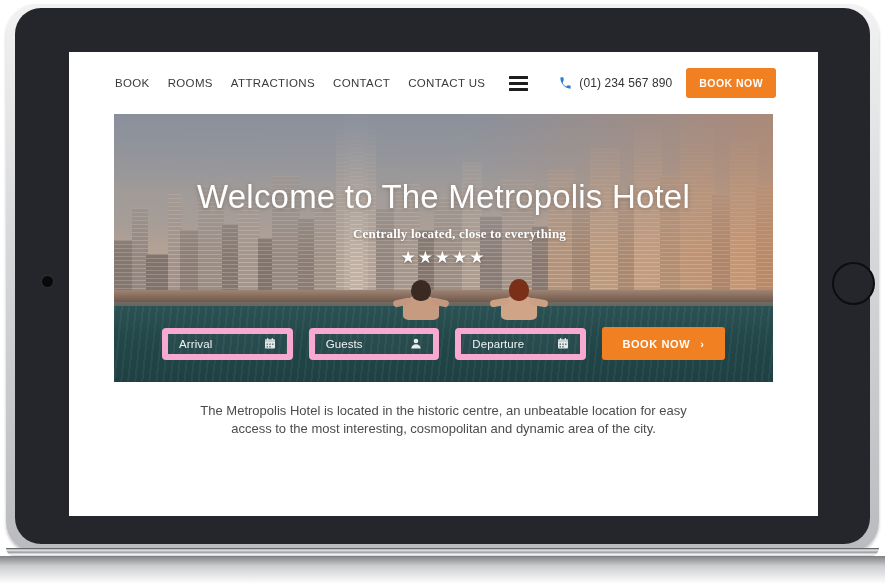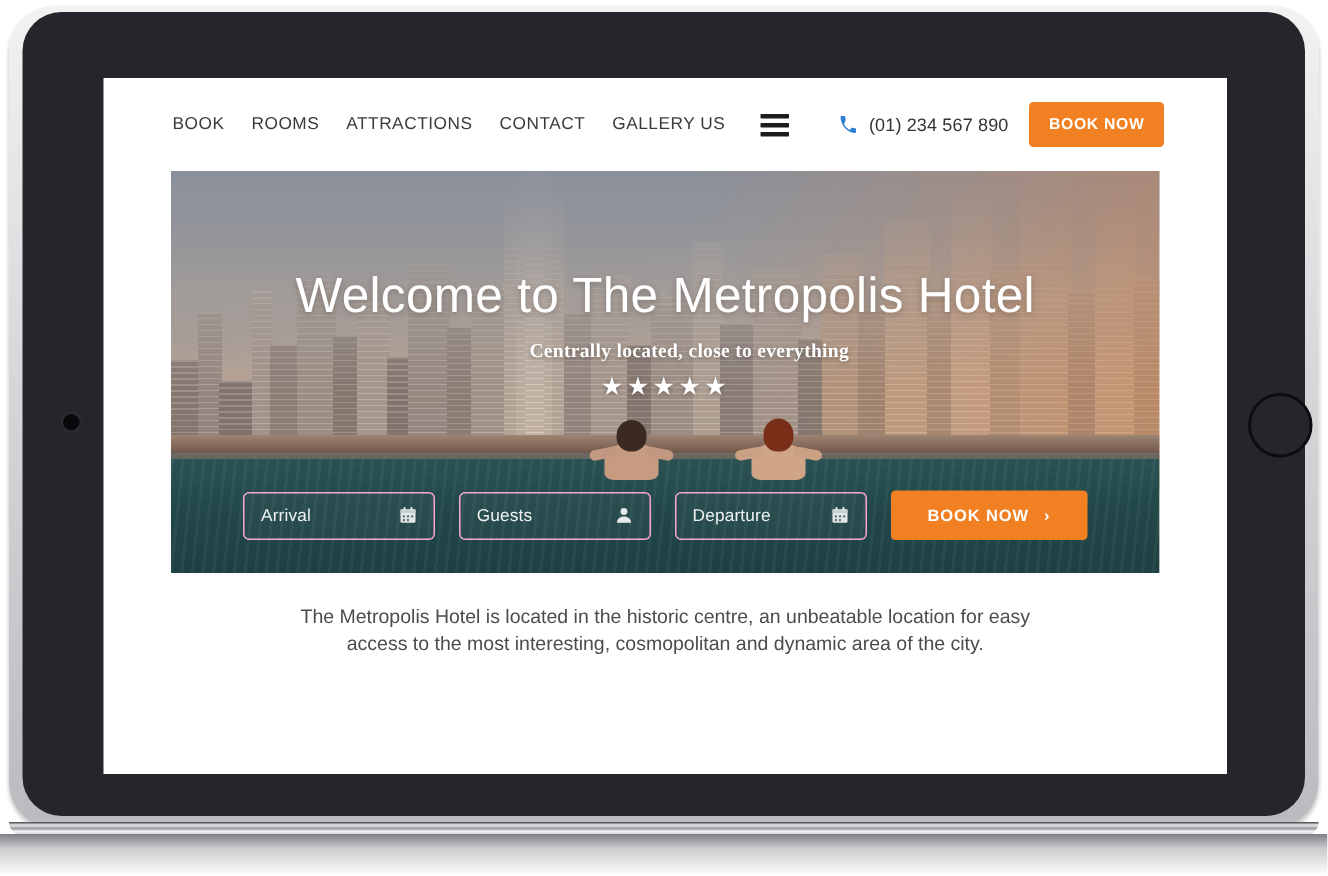--- a/index.html
+++ b/index.html
@@ -143,21 +143,21 @@
   }
   .stars{margin-top:7px;color:#ffffff;font-size:17px;letter-spacing:2px;line-height:1;
     text-shadow:0 1px 3px rgba(60,50,45,.5);}
 
   
   .bookbar{
     position:absolute;left:0;right:0;bottom:22px;z-index:7;
     display:flex;align-items:center;gap:16px;padding:0 48px;box-sizing:border-box;
   }
   .field{
-    flex:1;height:32px;border:1px solid #f9a8d4;border-radius:4px;
+    flex:1;height:32px;border:6px solid #f9a8d4;border-radius:4px;
     display:flex;align-items:center;justify-content:space-between;
     padding:0 11px;box-sizing:border-box;background:rgba(255,255,255,.03);
   }
   .field span{font-size:11.5px;color:#f0f2f2;letter-spacing:.1px;}
   .field .fi{width:12px;height:13px;display:block;opacity:.95;}
   .book-cta{
     flex:1.15;height:33px;background:#f08021;border:none;border-radius:3px;color:#fff;
     font-size:11px;font-weight:bold;letter-spacing:.6px;cursor:pointer;
     display:flex;align-items:center;justify-content:center;gap:10px;
     font-family:"Liberation Sans",sans-serif;
@@ -181,21 +181,21 @@
     <div class="home-button"></div>
 
     <div class="screen">
 
       <div class="site-header">
         <div class="nav">
           <a href="#">BOOK</a>
           <a href="#">ROOMS</a>
           <a href="#">ATTRACTIONS</a>
           <a href="#">CONTACT</a>
-          <a href="#">GALLERY US</a>
+          <a href="#">CONTACT US</a>
           <span class="hamburger">
             <i></i>
             <i></i>
             <i></i>
           </span>
         </div>
 
         <div class="header-right">
           <div class="phone-block">
             <svg class="phone-icon" viewBox="0 0 24 24">

